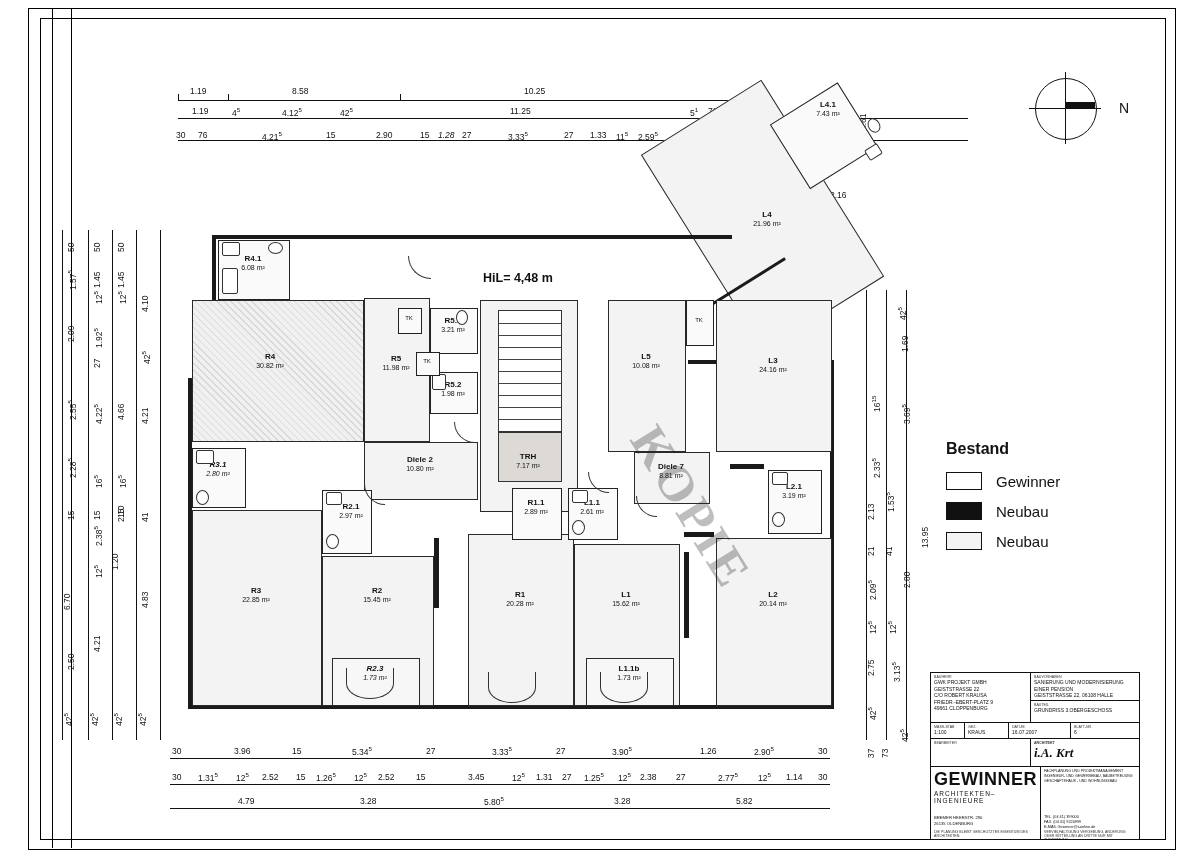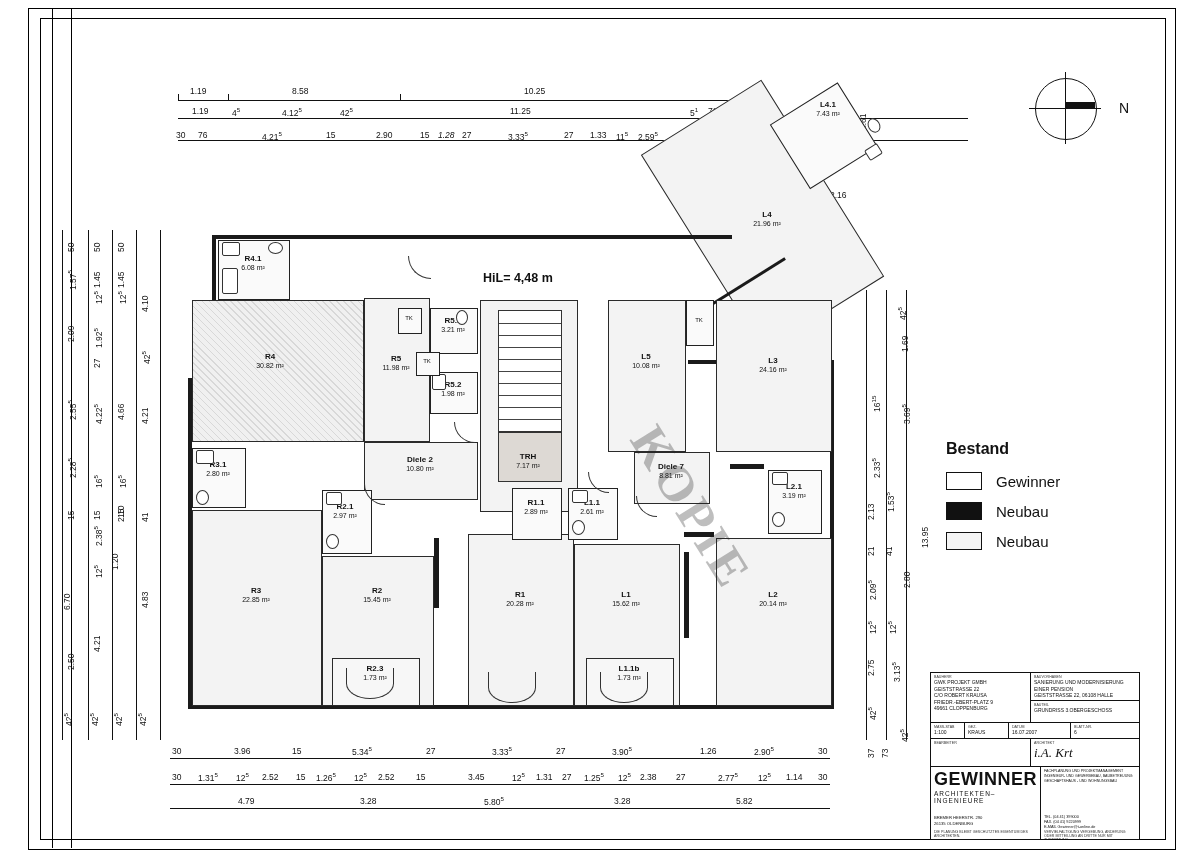--- a/index.html
+++ b/index.html
@@ -379,49 +379,49 @@
       <span class="ra">24.16 m²</span>
     </div>
 
     <div class="room" style="left:466px;top:392px;width:74px;height:50px;"></div>
     <div class="rlabel" style="left:466px;top:402px;width:74px;">
       <span class="rn">Diele 7</span>
       <span class="ra">8.81 m²</span>
     </div>
 
     <div class="bath" style="left:24px;top:388px;width:52px;height:58px;"></div>
-    <div class="rlabel" style="left:24px;top:400px;width:52px;">
+    <div class="rlabel" style="left:24px;top:400px;width:52px;font-style:italic;">
       <span class="rn">R3.1</span>
       <span class="ra">2.80 m²</span>
     </div>
     <div class="fix" style="left:28px;top:390px;width:16px;height:12px;"></div>
     <div class="fix round" style="left:28px;top:430px;width:11px;height:13px;"></div>
 
     <div class="room" style="left:24px;top:450px;width:128px;height:194px;"></div>
     <div class="rlabel" style="left:24px;top:526px;width:128px;">
       <span class="rn">R3</span>
       <span class="ra">22.85 m²</span>
     </div>
 
     <div class="bath" style="left:154px;top:430px;width:48px;height:62px;"></div>
-    <div class="rlabel" style="left:150px;top:442px;width:54px;">
+    <div class="rlabel" style="left:156px;top:442px;width:54px;">
       <span class="rn">R2.1</span>
       <span class="ra">2.97 m²</span>
     </div>
     <div class="fix" style="left:158px;top:432px;width:14px;height:11px;"></div>
     <div class="fix round" style="left:158px;top:474px;width:11px;height:13px;"></div>
 
     <div class="room" style="left:154px;top:496px;width:110px;height:148px;"></div>
     <div class="rlabel" style="left:154px;top:526px;width:110px;">
       <span class="rn">R2</span>
       <span class="ra">15.45 m²</span>
     </div>
 
     <div class="room" style="left:164px;top:598px;width:86px;height:46px;background:#f7f7f7;"></div>
-    <div class="rlabel" style="left:164px;top:604px;width:86px;">
+    <div class="rlabel" style="left:164px;top:604px;width:86px;font-style:italic;">
       <span class="rn">R2.3</span>
       <span class="ra">1.73 m²</span>
     </div>
 
     <div class="room" style="left:300px;top:474px;width:104px;height:170px;"></div>
     <div class="rlabel" style="left:300px;top:530px;width:104px;">
       <span class="rn">R1</span>
       <span class="ra">20.28 m²</span>
     </div>
 
@@ -540,21 +540,21 @@
       <span class="bd">16.07.2007</span>
     </div>
     <div class="cell" style="left:140px;top:50px;width:68px;height:16px;border-right:none;">
       <span class="hd">BLATT-NR.</span>
       <span class="bd">6</span>
     </div>
 
     <div class="cell" style="left:0;top:66px;width:100px;height:28px;">
       <span class="hd">BEARBEITER</span>
     </div>
-    <div class="cell" style="left:100px;top:66px;width:108px;height:28px;border-right:none;">
+    <div class="cell" style="left:100px;top:66px;width:108px;height:28px;border-right:none;font-weight:bold;">
       <span class="hd">ARCHITEKT</span>
       <span class="sig">i.A. Krt</span>
     </div>
 
     <div class="cell" style="left:0;top:94px;width:110px;height:46px;border-bottom:none;">
       <span class="gw">GEWINNER</span>
       <span class="gwsub">ARCHITEKTEN–INGENIEURE</span>
     </div>
     <div class="cell" style="left:110px;top:94px;width:98px;height:46px;border-right:none;border-bottom:none;">
       <span class="bd" style="white-space:pre-line;font-size:3.6px;line-height:5px;">FACHPLANUNG UND PROJEKTMANAGEMENT

